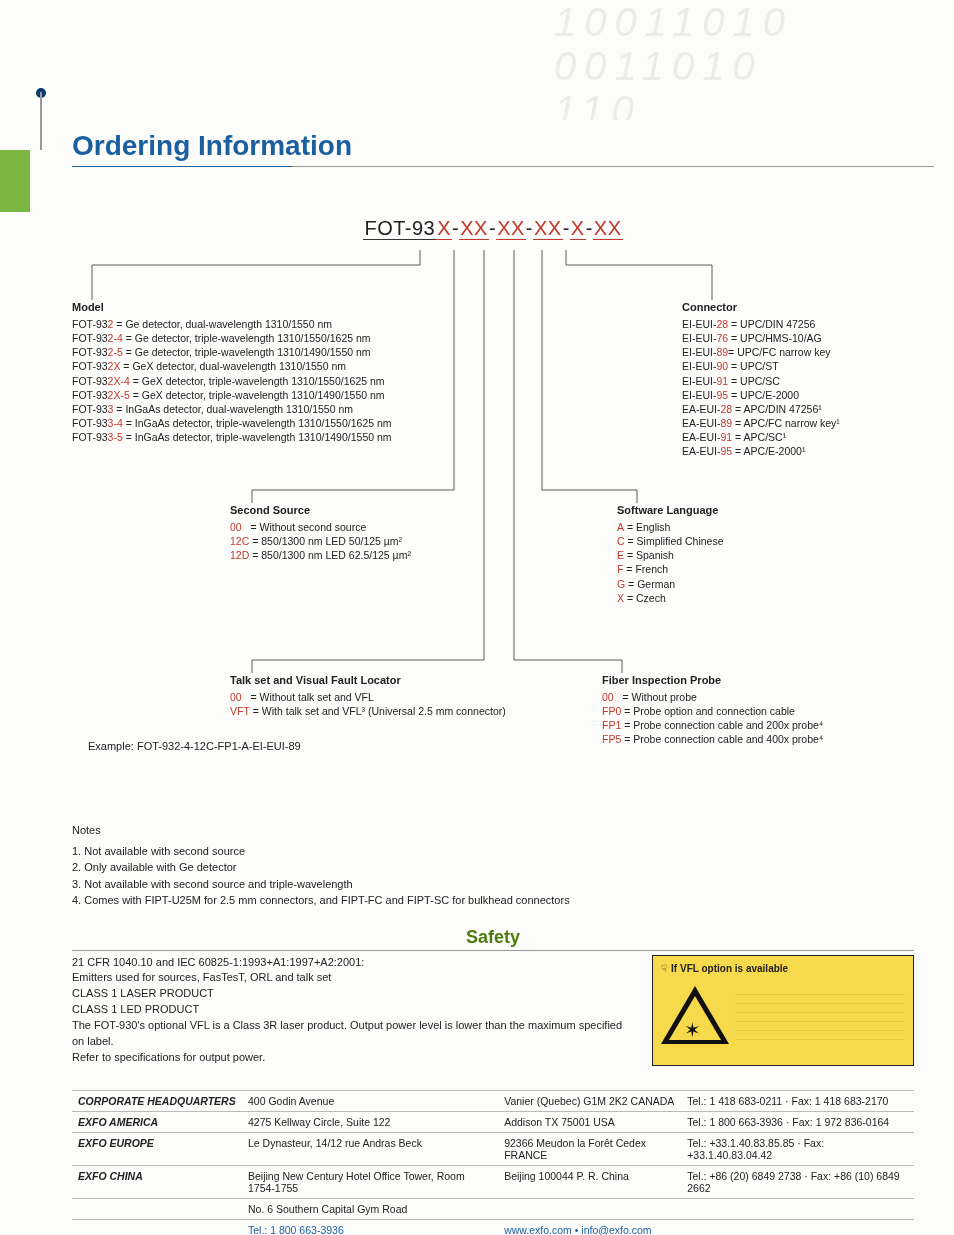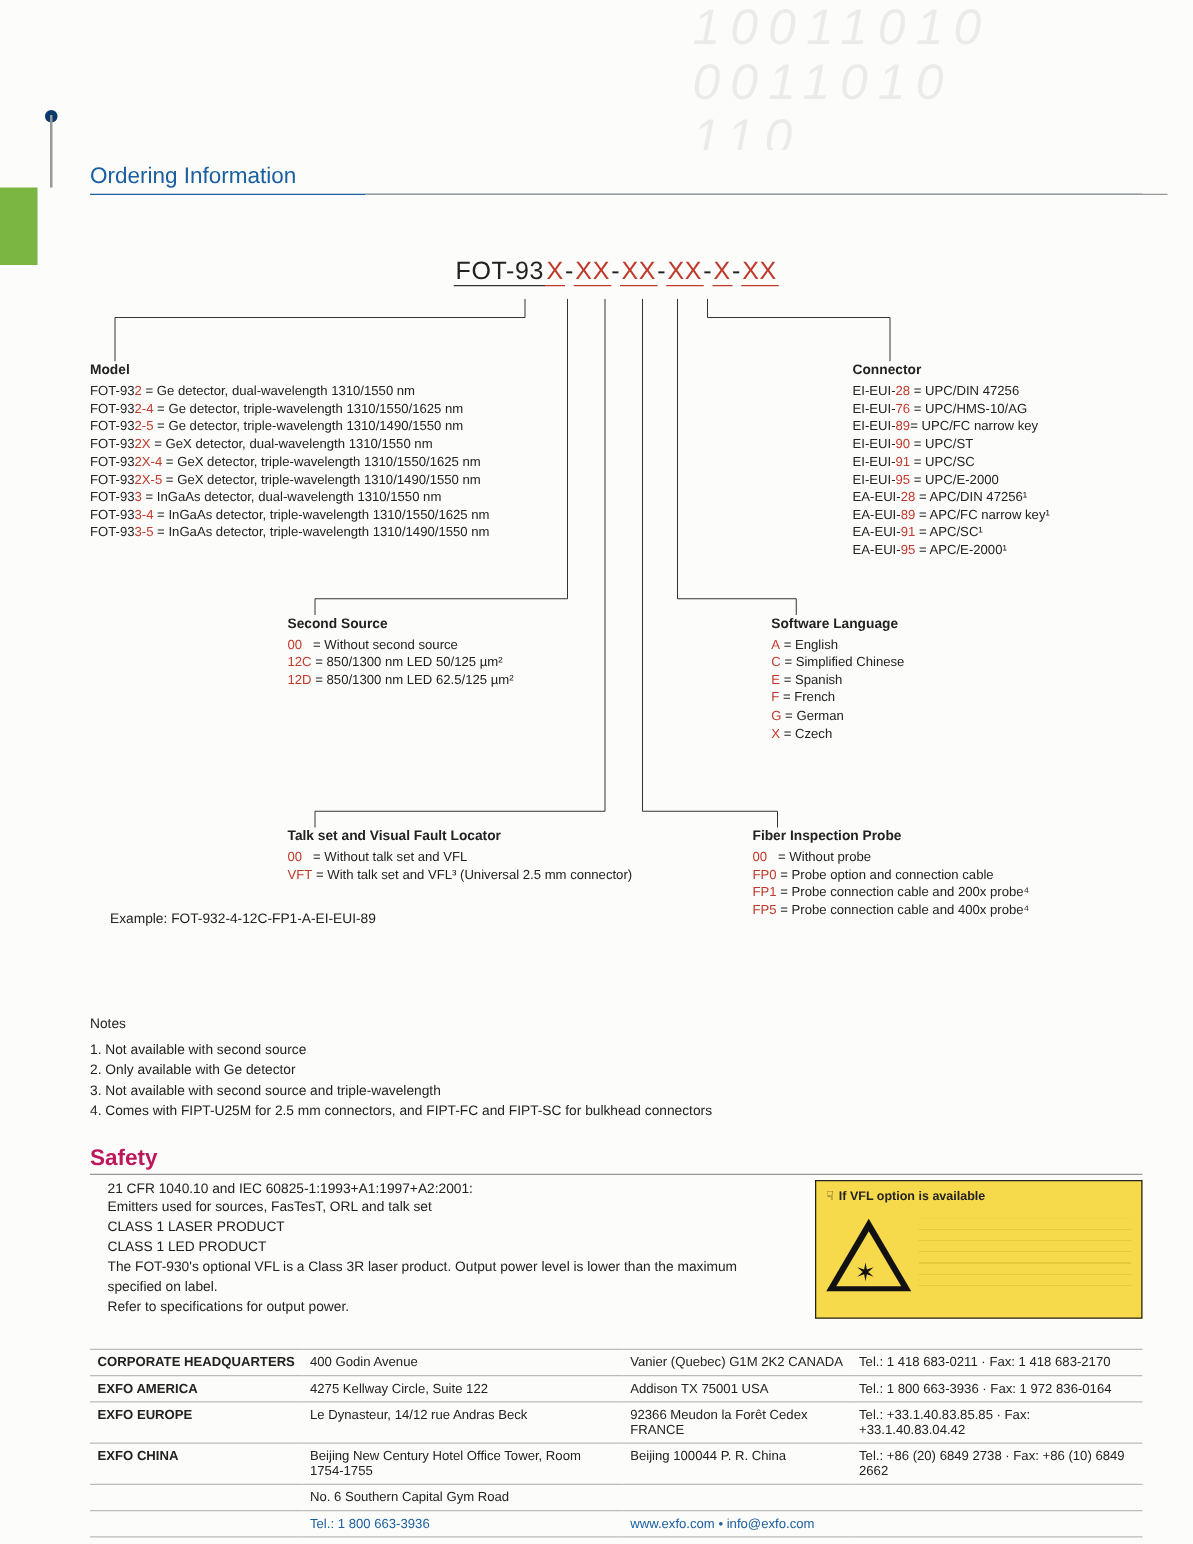--- a/index.html
+++ b/index.html
@@ -42,22 +42,22 @@
   }
   .line-down {
     position: absolute;
     left: 40px; top: 92px;
     width: 2px; height: 58px;
     background: #999;
   }
   .main { padding: 130px 40px 0 72px; }
   .heading {
     color: #1a5fa0;
-    font-size: 18px;
-    font-weight: 400;
+    font-size: 28px;
+    font-weight: 700;
     border-bottom: 1.5px solid #1a5fa0;
     padding-bottom: 4px;
     margin-bottom: 22px;
     position: relative;
   }
   .heading-line {
     position: absolute;
     left: 220px;
     right: -20px;
     top: 100%;
@@ -77,33 +77,33 @@
     margin-top: 10px;
   }
   .optgroup { position: absolute; font-size: 10.5px; line-height: 1.35; }
   .optgroup .title { font-weight: bold; margin-bottom: 2px; font-size: 11px; }
   .optgroup .row { white-space: nowrap; }
   .optgroup .code { color: #c0392b; }
   .example { font-size: 11px; margin-top: 0; padding-left: 16px; }
   .notes { font-size: 11px; margin-top: 12px; line-height: 1.5; }
   .notes .ntitle { font-weight: normal; margin-bottom: 4px; }
   .safety-head {
-    color: #be185d;
+    color: #4d7c0f;
     font-size: 18px;
     border-bottom: 1px solid #999;
     padding-bottom: 2px;
     margin-top: 18px;
+    text-align: center;
   }
   .safety-body {
     font-size: 11px;
     line-height: 1.45;
     margin-top: 4px;
     display: flex;
     gap: 20px;
-    margin-left: 14px;
   }
   .safety-text { flex: 1; }
   .safety-badge {
     width: 262px;
     border: 1px solid #222;
     background: #f7d94c;
     padding: 6px 8px;
     font-size: 10px;
   }
   .safety-badge-top { display: flex; align-items: center; gap: 4px; }
@@ -134,21 +134,21 @@
     width: 100%;
     border-collapse: collapse;
     font-size: 10.5px;
   }
   .contact-table td {
     border-top: 1px solid #bbb;
     padding: 4px 6px;
     vertical-align: top;
   }
   .contact-table tr:last-child td { border-bottom: 1px solid #bbb; }
-  .contact-table .lbl { font-weight: bold; width: 170px; }
+  .contact-table .lbl { font-weight: bold; width: 170px; font-style: italic; }
   .tollfree td { color: #1a5fa0; }
   .svg-lines { position: absolute; top: 0; left: 0; pointer-events: none; }
 </style>
 </head>
 <body>
 
 <div class="bg-pattern">10011010<br>0011010<br>110</div>
 <div class="ball-dot"></div>
 <div class="line-down"></div>
 <div class="green-block"></div>

